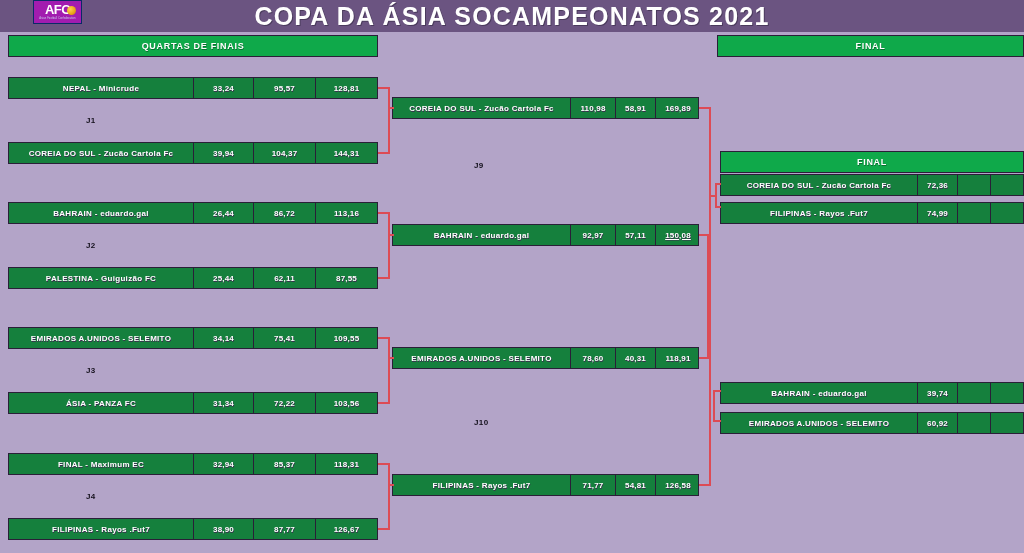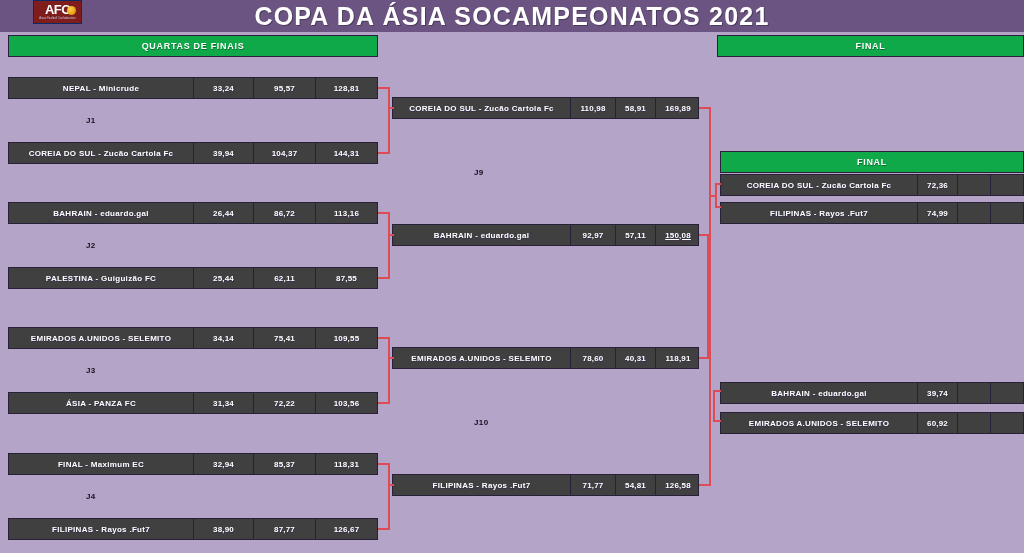--- a/index.html
+++ b/index.html
@@ -11,21 +11,21 @@
   }
   #root { position: relative; width: 1024px; height: 553px; background: #b3a4c8; }
 
   
   .titlebar {
     position: absolute; left: 0; top: 0; width: 1024px; height: 32px;
     background: #6b5481;
   }
   .logo {
     position: absolute; left: 33px; top: 0px; width: 49px; height: 24px;
-    background: #7f1d1d; border: 1px solid #0b2a68;
+    background: #a21caf; border: 1px solid #0b2a68;
     display: flex; flex-direction: column; align-items: center; justify-content: center;
     overflow: hidden;
   }
   .logo-afc {
     color: #ffffff; font-size: 13px; font-weight: bold; letter-spacing: -0.5px;
     line-height: 13px; font-family: "Liberation Sans", sans-serif;
   }
   .logo-globe {
     position: absolute; right: 5px; top: 5px; width: 9px; height: 9px;
     border-radius: 50%;
@@ -50,21 +50,21 @@
     color: #ffffff; font-size: 9px; font-weight: bold; letter-spacing: 0.7px;
     display: flex; align-items: center; justify-content: center;
     text-shadow: 0.5px 0.5px 0 #0a6e30;
   }
 
   
   .row {
     position: absolute; height: 22px;
     display: flex; align-items: stretch;
     border: 1px solid #2a1f38;
-    background: #404040;
+    background: #15803d;
   }
   .row .team {
     flex: 0 0 auto; display: flex; align-items: center; justify-content: center;
     color: #ffffff; font-size: 8px; font-weight: bold; letter-spacing: 0.3px;
     border-right: 1px solid #2a1f38;
     text-shadow: 0.5px 0.5px 0 #3a2e4d;
     overflow: hidden; white-space: nowrap;
   }
   .row .sc {
     flex: 0 0 auto; display: flex; align-items: center; justify-content: center;
@@ -157,21 +157,21 @@
     <div class="sc" style="width:62px;">87,77</div>
     <div class="sc" style="width:61px;">126,67</div>
   </div>
 
   <div class="row" style="left:392px; top:97px; width:307px;">
     <div class="team" style="width:178px;">COREIA DO SUL - Zucão Cartola Fc</div>
     <div class="sc" style="width:45px;">110,98</div>
     <div class="sc" style="width:40px;">58,91</div>
     <div class="sc" style="width:44px;">169,89</div>
   </div>
-  <div class="jlabel" style="left:474px; top:168px;">J9</div>
+  <div class="jlabel" style="left:474px; top:161px;">J9</div>
   <div class="row" style="left:392px; top:224px; width:307px;">
     <div class="team" style="width:178px;">BAHRAIN - eduardo.gal</div>
     <div class="sc" style="width:45px;">92,97</div>
     <div class="sc" style="width:40px;">57,11</div>
     <div class="sc" style="width:44px;text-decoration:underline;">150,08</div>
   </div>
 
   <div class="row" style="left:392px; top:347px; width:307px;">
     <div class="team" style="width:178px;">EMIRADOS A.UNIDOS - SELEMITO</div>
     <div class="sc" style="width:45px;">78,60</div>

